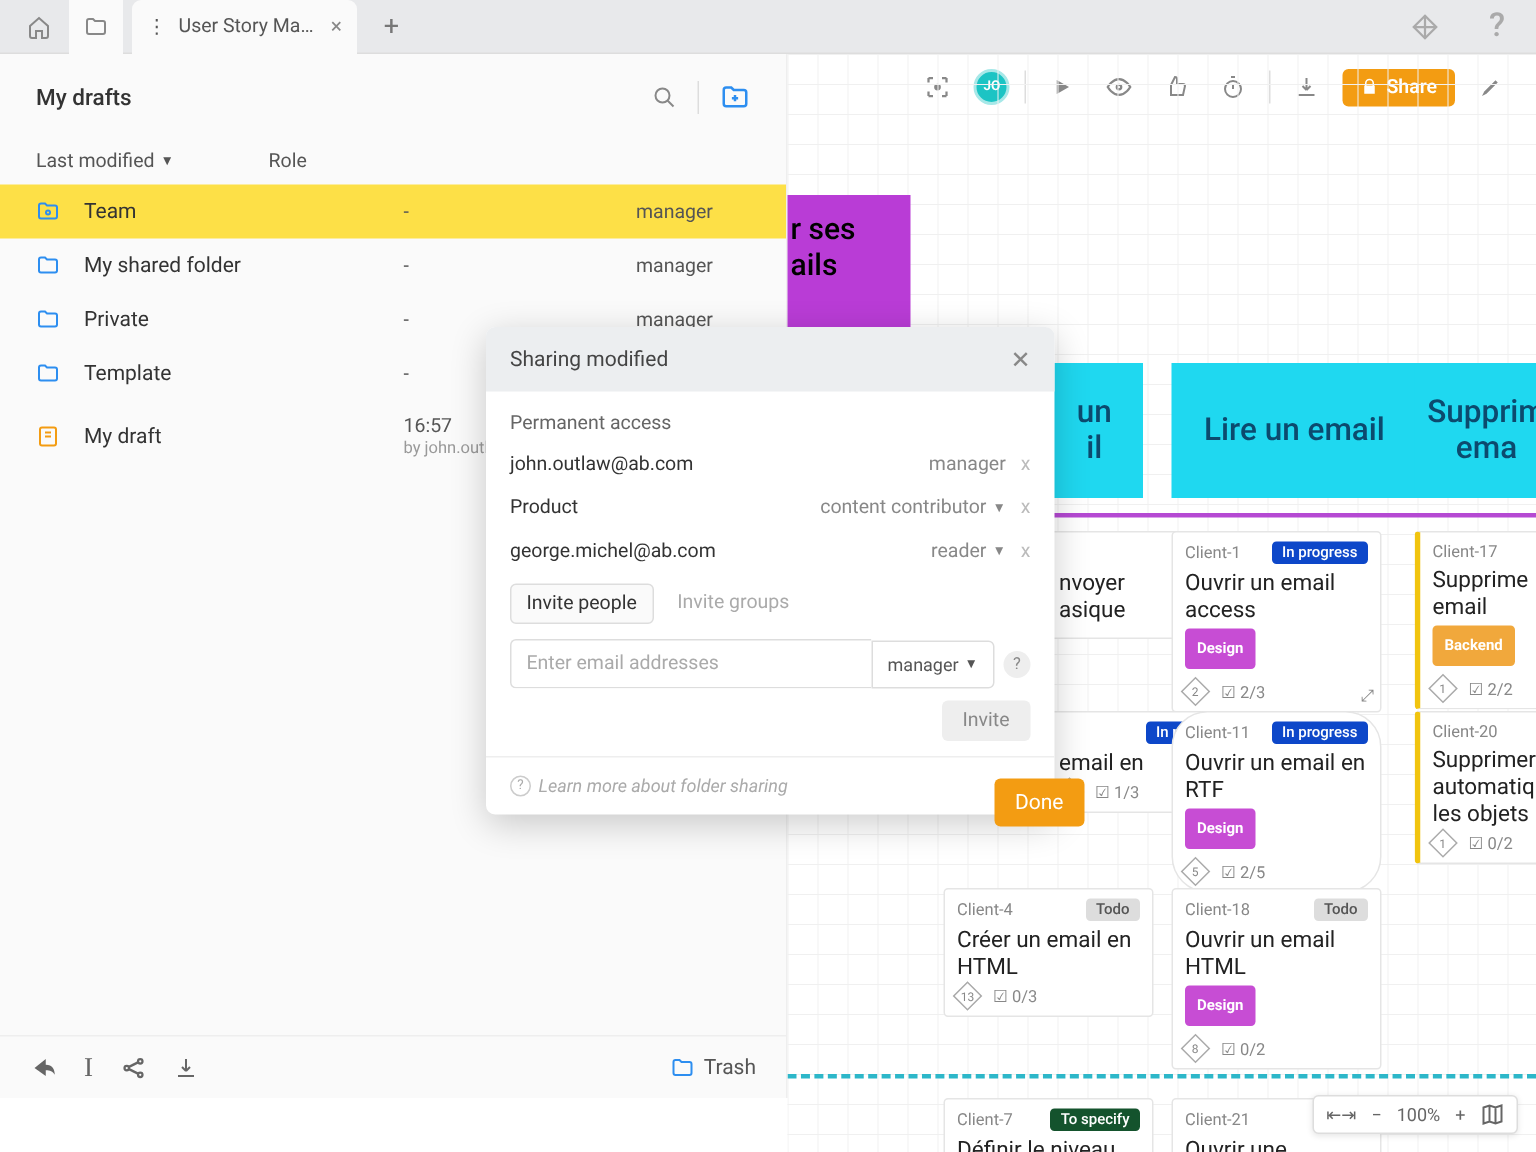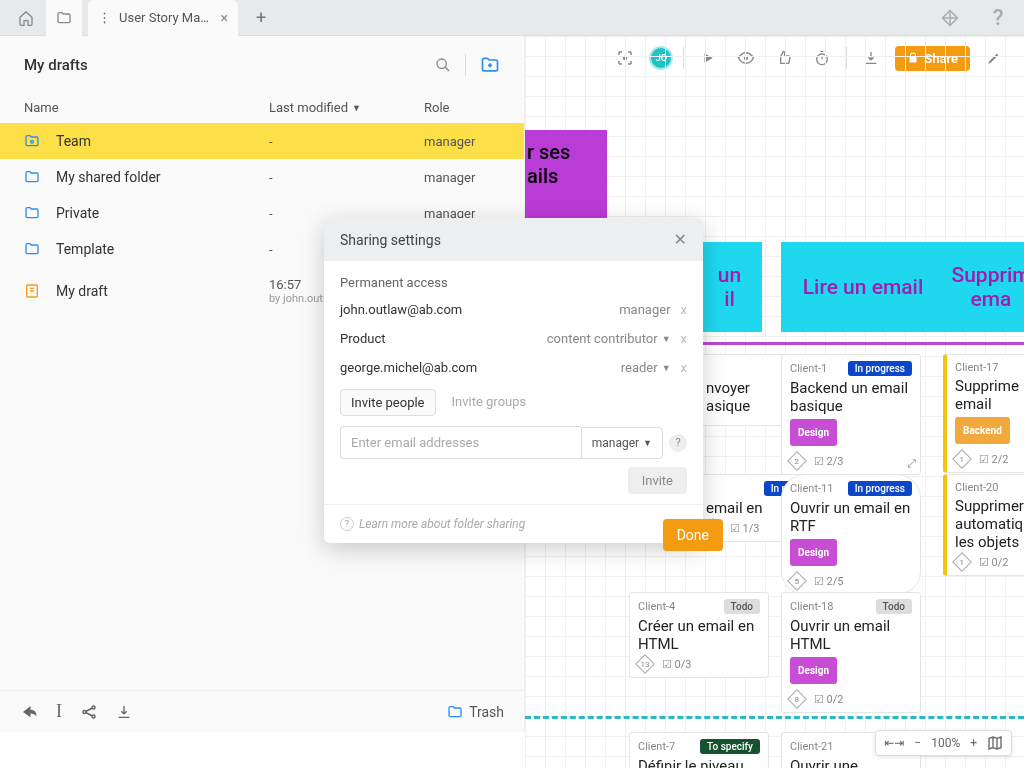--- a/index.html
+++ b/index.html
@@ -32,21 +32,21 @@
 .file-icon { width: 22px; display: flex; align-items: center; color: #2d8ef0; margin-right: 10px; }
 .file-icon.orange { color: #f39c12; }
 .cell-name { flex: 0 0 213px; }
 .cell-mod { flex: 0 0 155px; color: #555; font-size: 13px; }
 .cell-mod .sub { font-size: 11px; color: #999; }
 .cell-role { flex: 1; color: #555; font-size: 13px; }
 .sidebar-footer { margin-top: auto; display: flex; align-items: center; padding: 10px 20px; border-top: 1px solid #eee; gap: 18px; color: #666; }
 .trash { margin-left: auto; display: flex; align-items: center; gap: 6px; color: #555; font-size: 14px; cursor: pointer; }
 .canvas { position: absolute; left: 525px; top: 36px; right: 0; bottom: 0; overflow: hidden; background-image: linear-gradient(#f0f0f0 1px, transparent 1px), linear-gradient(90deg, #f0f0f0 1px, transparent 1px); background-size: 20px 20px; }
 .purple-card { position: absolute; left: -8px; top: 94px; width: 90px; height: 90px; background: #b93cd6; color: #000; font-size: 20px; font-weight: 500; padding: 10px; }
-.cyan-card { position: absolute; top: 206px; height: 90px; background: #1fd8f0; color: #a21caf; font-size: 21px; font-weight: 500; display: flex; align-items: center; justify-content: center; text-align: center; padding: 8px; }
+.cyan-card { position: absolute; top: 206px; height: 90px; background: #1fd8f0; color: #0c4a6e; font-size: 21px; font-weight: 500; display: flex; align-items: center; justify-content: center; text-align: center; padding: 8px; }
 .hr-purple { position: absolute; left: 0; right: 0; top: 306px; height: 3px; background: #b549d3; }
 .hr-dash { position: absolute; left: 0; right: 0; top: 680px; border-top: 3px dashed #2db7c9; }
 .story-card { position: absolute; width: 140px; background: #fff; border: 1px solid #e5e5e5; border-radius: 3px; padding: 6px 8px; font-size: 13px; }
 .story-card.gold { border-left: 4px solid #f1c40f; }
 .sc-top { display: flex; justify-content: space-between; align-items: center; font-size: 11px; color: #888; margin-bottom: 3px; }
 .sc-status { font-size: 10px; color: #fff; padding: 2px 7px; border-radius: 3px; font-weight: 500; }
 .st-done { background: #0a7d36; }
 .st-prog { background: #0d47c9; }
 .st-todo { background: #ddd; color: #555; }
 .st-spec { background: #14532d; }
@@ -177,21 +177,20 @@
       <div class="divider-v"></div>
       <div style="color:#2d8ef0;">
           <svg width="20" height="20" viewBox="0 0 24 24" fill="none" stroke="currentColor" stroke-width="2">
             <path d="M3 6a2 2 0 0 1 2-2h4l2 2h8a2 2 0 0 1 2 2v9a2 2 0 0 1-2 2H5a2 2 0 0 1-2-2z"></path>
             <path d="M12 10v5M9.5 12.5h5"></path>
           </svg>
         </div>
     </div>
   </div>
   <div class="columns">
-    <div class="col-name">Name</div>
     <div class="col-mod">
         <span>Last modified</span>
         <span class="caret">▼</span>
       </div>
     <div class="col-role">Role</div>
   </div>
   <div class="rows" id="file-rows">
       <div class="file-row selected">
         <div class="file-icon">
           <svg width="16" height="16" viewBox="0 0 24 24" fill="none" stroke="currentColor" stroke-width="2">
@@ -296,21 +295,21 @@
         <div class="sc-top">
           <span></span>
           <span class="sc-status st-done">Done</span>
         </div>
         <div class="sc-title" style="white-space:pre-line;">nvoyer
 asique</div>
       </div>
       <div class="story-card" style="left: 256px; top: 318px;"><div class="sc-top">
           <span>Client-1</span>
           <span class="sc-status st-prog">In progress</span>
-        </div><div class="sc-title" style="white-space:pre-line;">Backend un email basique</div><span class="sc-tag ">Design</span><div class="sc-foot">
+        </div><div class="sc-title" style="white-space:pre-line;">Ouvrir un email access</div><span class="sc-tag ">Design</span><div class="sc-foot">
           <span class="hex">
             <span>2</span>
           </span>
           <span>☑ 2/3</span>
         </div><span class="expand-ic">⤢</span></div>
       <div class="story-card gold" style="left: 418px; top: 318px;"><div class="sc-top">
           <span>Client-17</span>
         </div><div class="sc-title" style="white-space:pre-line;">Supprime
 email</div><span class="sc-tag backend">Backend</span><div class="sc-foot">
           <span class="hex">
@@ -400,21 +399,21 @@
     <span>
         <svg width="16" height="16" viewBox="0 0 24 24" fill="none" stroke="currentColor" stroke-width="2">
           <path d="M3 5l6-2 6 2 6-2v16l-6 2-6-2-6 2zM9 3v16M15 5v16"></path>
         </svg>
       </span>
   </div>
 </div>
 
 <div class="modal">
   <div class="modal-head">
-    <span>Sharing settings</span>
+    <span>Sharing modified</span>
     <span class="modal-close">✕</span>
   </div>
   <div class="modal-body">
     <div class="sect-label">Permanent access</div>
     <div id="access-rows">
         <div class="access-row">
           <span>john.outlaw@ab.com</span>
           <span class="access-role">manager</span>
           <span class="access-x">x</span>
         </div>

